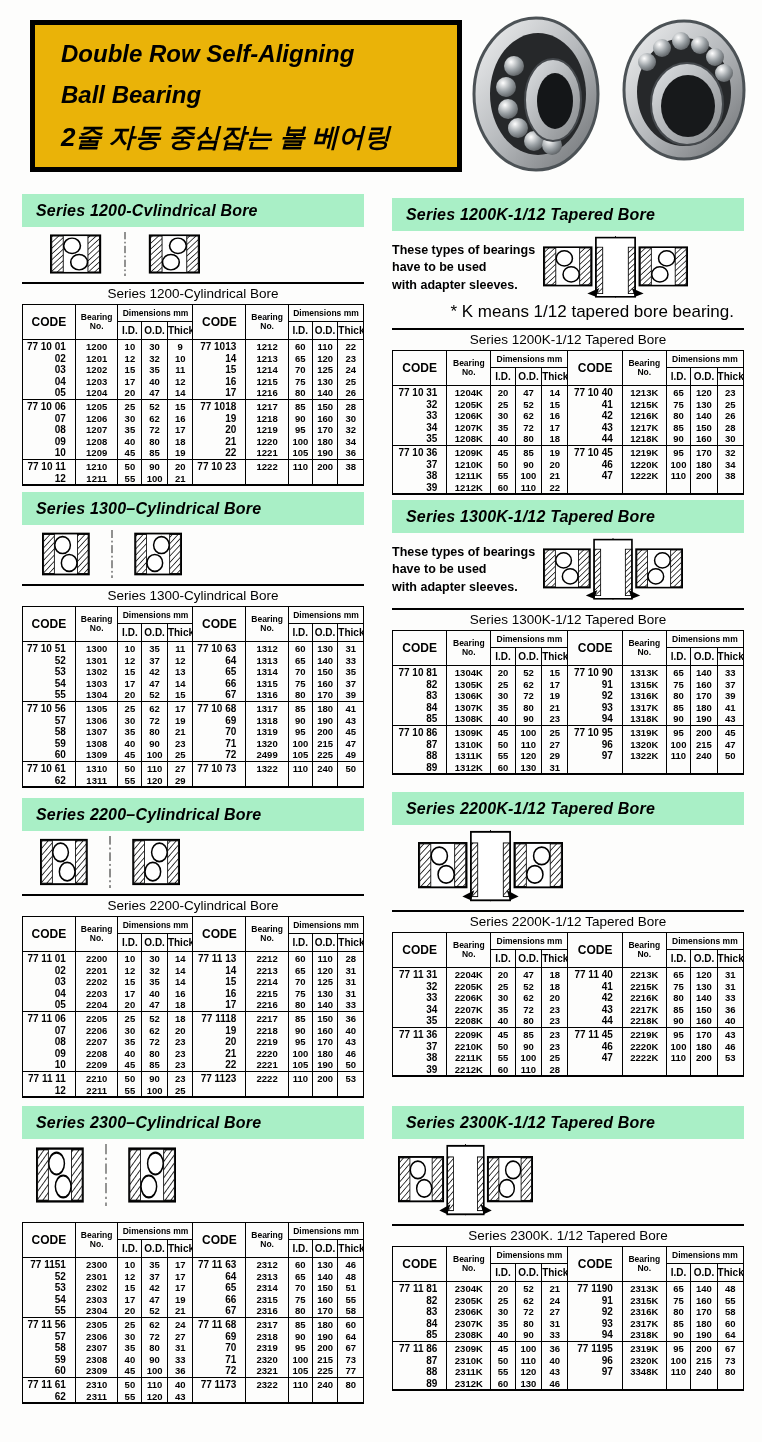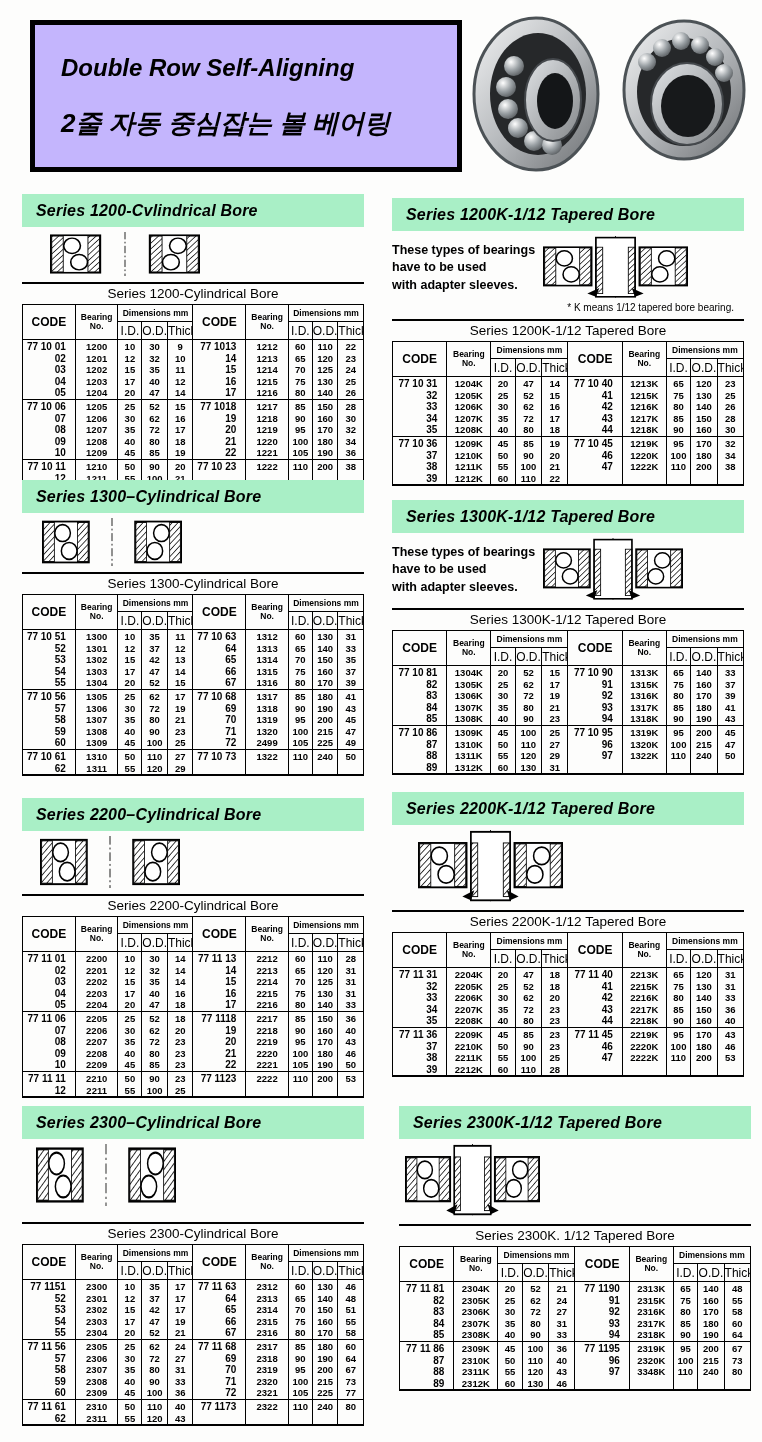--- a/index.html
+++ b/index.html
@@ -1,75 +1,76 @@
 <!DOCTYPE html>
 <html><head>
 <meta charset="utf-8">
 <style>
   html,body{margin:0;padding:0;}
   #page{position:relative;width:762px;height:1442px;background:#fdfdfc;font-family:"Liberation Sans",sans-serif;color:#000;overflow:hidden;}
 
   
-  .header-box{position:absolute;left:30px;top:20px;width:432px;height:152px;background:#c4b5fd;border:5px solid #000;box-sizing:border-box;display:flex;flex-direction:column;justify-content:space-evenly;padding-left:26px;}
+  .header-box{position:absolute;left:30px;top:20px;width:432px;height:152px;background:#eab308;border:5px solid #000;box-sizing:border-box;display:flex;flex-direction:column;justify-content:space-evenly;padding-left:26px;}
   .header-box .hl{font-weight:bold;font-style:italic;font-size:24px;line-height:1;}
   .header-box .hl.ko{font-size:26px;}
   .photos{position:absolute;left:468px;top:10px;width:288px;height:166px;}
 
   
   .sec{position:absolute;box-sizing:border-box;}
   .sec-left{left:22px;width:342px;}
   .sec-right{left:392px;width:352px;}
   #sec0{top:194px;} #sec1{top:198px;}
-  #sec2{top:480px;} #sec3{top:500px;}
+  #sec2{top:492px;} #sec3{top:500px;}
   #sec4{top:798px;} #sec5{top:792px;}
-  #sec6{top:1106px;} #sec7{top:1106px;margin-left:7px;}
+  #sec6{top:1106px;} #sec7{top:1106px;}
 
   .band{background:#a9efc6;height:33px;display:flex;align-items:center;padding-left:14px;}
   .band-text{font-size:16px;font-weight:bold;font-style:italic;letter-spacing:.2px;}
 
   .figrow{display:flex;align-items:center;gap:8px;margin:5px 0 2px 0;}
   .diagram{flex:0 0 auto;}
   #sec0 .diagram{width:150px;height:44px;margin-left:28px;}
   #sec1 .diagram{width:145px;height:64px;}
   #sec2 .diagram{width:140px;height:48px;margin-left:20px;}
   #sec3 .diagram{width:140px;height:64px;}
   #sec4 .diagram{width:140px;height:52px;margin-left:18px;}
   #sec5 .diagram{width:145px;height:74px;margin-left:26px;}
   #sec6 .diagram{width:140px;height:62px;margin-left:14px;}
   #sec7 .diagram{width:135px;height:74px;margin-left:6px;}
   .diagram svg{width:100%;height:100%;display:block;}
 
   .note{font-size:12.5px;font-weight:bold;white-space:pre-line;line-height:1.4;}
   .note:empty{display:none;}
-  .footnote{font-size:10px;text-align:right;padding-right:10px;margin:2px 0 2px 0;}
+  .footnote{font-size:17px;text-align:right;padding-right:10px;margin:2px 0 2px 0;}
   .footnote:empty{display:none;}
 
   
   table.spec{width:100%;border-collapse:collapse;table-layout:fixed;margin-top:6px;padding-left:30px;}
   #sec6 table.spec{margin-top:16px;}
   table.spec caption{caption-side:top;border-top:2px solid #000;font-size:13.5px;padding:2px 0 3px 0;text-align:center;}
   .w-code{width:15.5%;} .w-bno{width:12.5%;} .w-n{width:7%;} .w-n2{width:7.5%;}
   table.spec th,table.spec td{border:1px solid #000;padding:0;text-align:center;overflow:hidden;}
   th.th-code{font-size:12px;font-weight:bold;height:20px;}
   th.th-bno{font-size:8.5px;font-weight:bold;line-height:1.1;}
   th.th-dims{font-size:8.5px;font-weight:bold;height:16px;}
-  th.th-sub{font-size:12px;font-weight:normal;height:17px;}
+  th.th-sub{font-size:10px;font-weight:bold;height:17px;}
   table.spec thead tr:last-child th{border-bottom:1.5px solid #000;}
   table.spec tbody td{font-size:9.5px;font-weight:bold;height:11.6px;line-height:11.6px;border-top:none;border-bottom:none;}
   table.spec tbody td.code{text-align:right;padding-right:9px;font-size:10px;}
   table.spec tbody tr.gstart td{border-top:1.5px solid #000;padding-top:1px;}
   table.spec tbody tr:last-child td{border-bottom:2px solid #000;}
 </style>
 </head>
 <body>
 
 <div id="page">
 
   <div class="header-box">
     <div class="hl">Double Row Self-Aligning</div>
+    <div class="hl">Ball Bearing</div>
     <div class="hl ko">2줄 자동 중심잡는 볼 베어링</div>
   </div>
 
   <div class="photos">
     <svg viewBox="0 0 288 166">
       <defs>
         <linearGradient id="steel" x1="0" y1="0" x2="1" y2="1">
           <stop offset="0" stop-color="#f2f3f4"></stop>
             <stop offset="0.5" stop-color="#b7babd"></stop>
             <stop offset="1" stop-color="#6b6e71"></stop>
@@ -1291,21 +1292,20 @@
   <rect x="114" y="5" width="13" height="44" fill="url(#h1)" stroke="#000"></rect>
   <rect x="155" y="5" width="13" height="44" fill="url(#h1)" stroke="#000"></rect>
   <circle cx="145" cy="17" r="9.5" fill="#fff" stroke="#000" stroke-width="1.8"></circle>
   <circle cx="137" cy="37" r="9.5" fill="#fff" stroke="#000" stroke-width="1.8"></circle>
   </svg>
         </div>
 
      </div>
 
      <table class="spec">
-       <caption>Series 2300-Cylindrical Bore</caption>
        <colgroup>
          <col class="w-code">
           <col class="w-bno">
           <col class="w-n">
           <col class="w-n2">
           <col class="w-n2">
          <col class="w-code">
           <col class="w-bno">
           <col class="w-n">
           <col class="w-n2">

